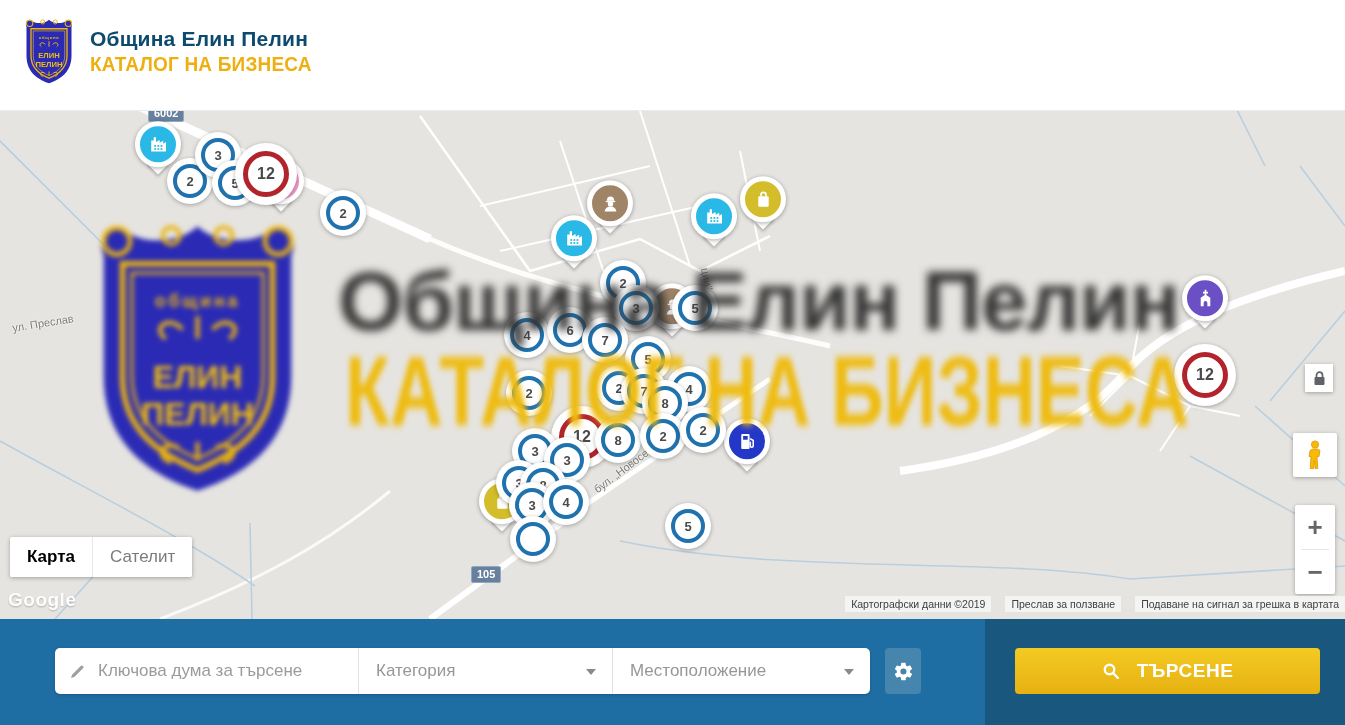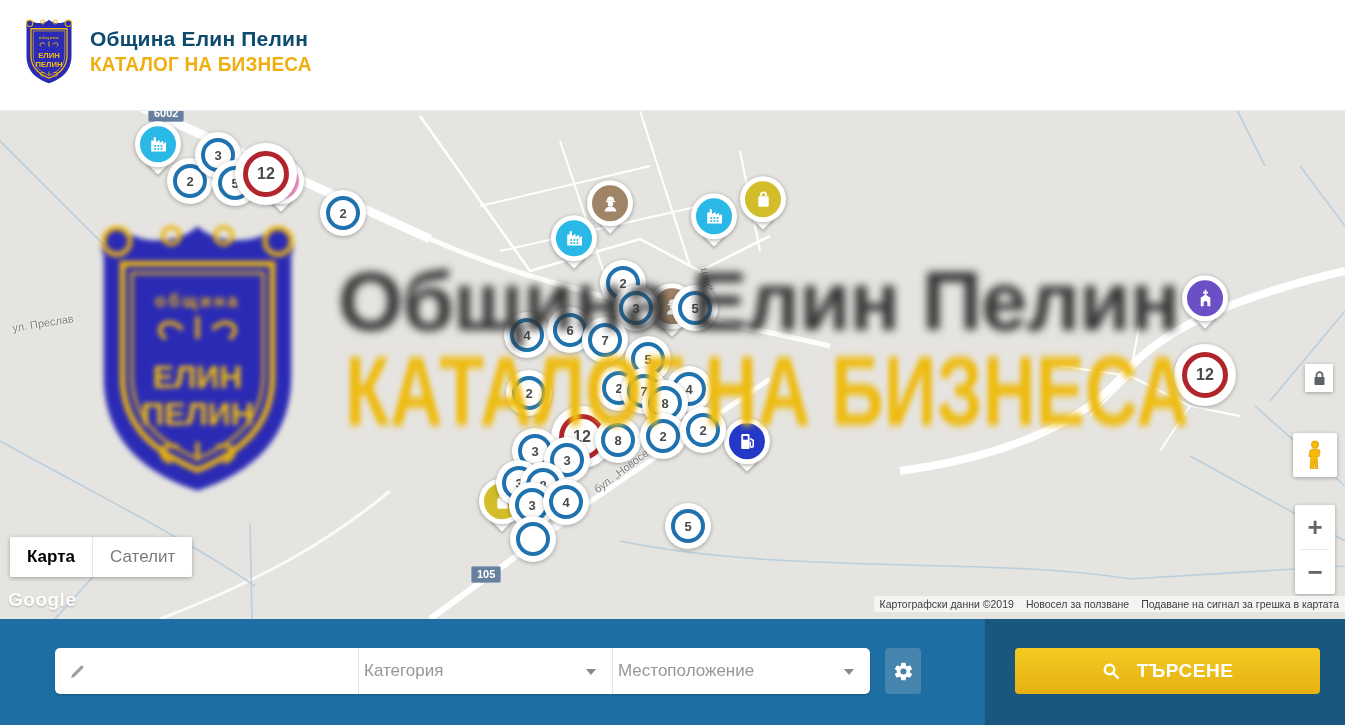--- a/index.html
+++ b/index.html
@@ -66,34 +66,34 @@
               cursor:pointer; line-height:1; font-family:inherit; }
   .zoom-divider { height:1px; background:#e6e6e6; margin:0 6px; }
   .map-type { position:absolute; left:10px; top:426px; display:flex; box-shadow:0 1px 4px rgba(0,0,0,.3);
               border-radius:2px; overflow:hidden; z-index:10; }
   .map-type button { height:40px; border:0; background:#fff; font-size:17px; padding:0 17px; cursor:pointer;
               font-family:inherit; }
   .map-type .active { font-weight:bold; color:#000000; }
   .map-type .inactive { color:#7b7b7b; border-left:1px solid #e8e8e8; }
   .google-logo { position:absolute; left:8px; bottom:8px; z-index:10; color:#fff; font-size:19px; font-weight:bold;
               letter-spacing:.5px; opacity:.95; text-shadow:0 1px 2px rgba(0,0,0,.25); }
-  .attribution { position:absolute; right:0; bottom:7px; z-index:10; display:flex; gap:0; }
+  .attribution { position:absolute; right:0; bottom:7px; z-index:10; display:flex; gap:14px; }
   .attribution span { background:rgba(248,248,248,.8); color:#3c4043; font-size:10.5px; padding:2px 6px;
               white-space:nowrap; }
 
   
   .bottom-bar { position:relative; height:106px; background:#1e6ea3; z-index:30; }
   .bottom-dark { position:absolute; right:0; top:0; width:360px; height:106px; background:#19577e; }
   .search-box { position:absolute; left:55px; top:29px; width:815px; height:46px; background:#fff;
               border-radius:5px; display:flex; align-items:stretch; box-shadow:0 1px 3px rgba(0,0,0,.2); }
   .sb-input { flex:0 0 303px; display:flex; align-items:center; padding:0 10px 0 14px; }
   .sb-input svg { width:17px; height:17px; margin-right:12px; flex:none; }
   .sb-input input { border:0; outline:none; width:100%; font-size:17px; color:#444; font-family:inherit; }
   .sb-input input::placeholder { color:#9b9b9b; }
-  .sb-select { position:relative; display:flex; align-items:center; padding-left:5px;
+  .sb-select { position:relative; display:flex; align-items:center; padding-left:17px;
               border-left:1px solid #e2e2e2; color:#96979a; font-size:17px; cursor:pointer; }
   .sb-select.cat { flex:0 0 254px; } .sb-select.loc { flex:1;align-items:center; }
   .sb-caret { position:absolute; right:16px; top:21px; width:0; height:0;
               border-left:5px solid transparent; border-right:5px solid transparent; border-top:6px solid #8a8a8a; }
   .gear-btn { position:absolute; left:885px; top:29px; width:36px; height:46px; background:#4685ad; border:0;
               border-radius:4px; cursor:pointer; display:flex; align-items:center; justify-content:center; }
   .gear-btn svg { width:21px; height:21px; }
   .search-btn { position:absolute; right:25px; top:29px; width:305px; height:46px; border:0; border-radius:4px;
               background:linear-gradient(#f4ca22,#e6b112); color:#fff; font-size:19px; font-weight:bold;
               letter-spacing:.5px; cursor:pointer; display:flex; align-items:center; justify-content:center;
@@ -467,33 +467,34 @@
 
   <div class="map-type">
     <button class="active">Карта</button>
     <button class="inactive">Сателит</button>
   </div>
 
   <div class="google-logo">Google</div>
 
   <div class="attribution">
     <span>Картографски данни ©2019</span>
-    <span>Новосел за ползване</span>
+    <span>Преслав за ползване</span>
     <span>Подаване на сигнал за грешка в картата</span>
   </div>
 </div>
 
 <div class="bottom-bar">
   <div class="bottom-dark"></div>
 
   <div class="search-box">
     <div class="sb-input">
       <svg viewBox="0 0 24 24">
         <path d="M3 21l1.3-4.5L16.6 4.2a2.1 2.1 0 0 1 3 0l.2.2a2.1 2.1 0 0 1 0 3L7.5 19.7 3 21z" fill="#9aa0a6"></path>
       </svg>
+      <input type="text" placeholder="Ключова дума за търсене" style="">
     </div>
     <div class="sb-select cat">
       <span>Категория</span>
       <i class="sb-caret"></i>
     </div>
     <div class="sb-select loc">
       <span>Местоположение</span>
       <i class="sb-caret"></i>
     </div>
   </div>

